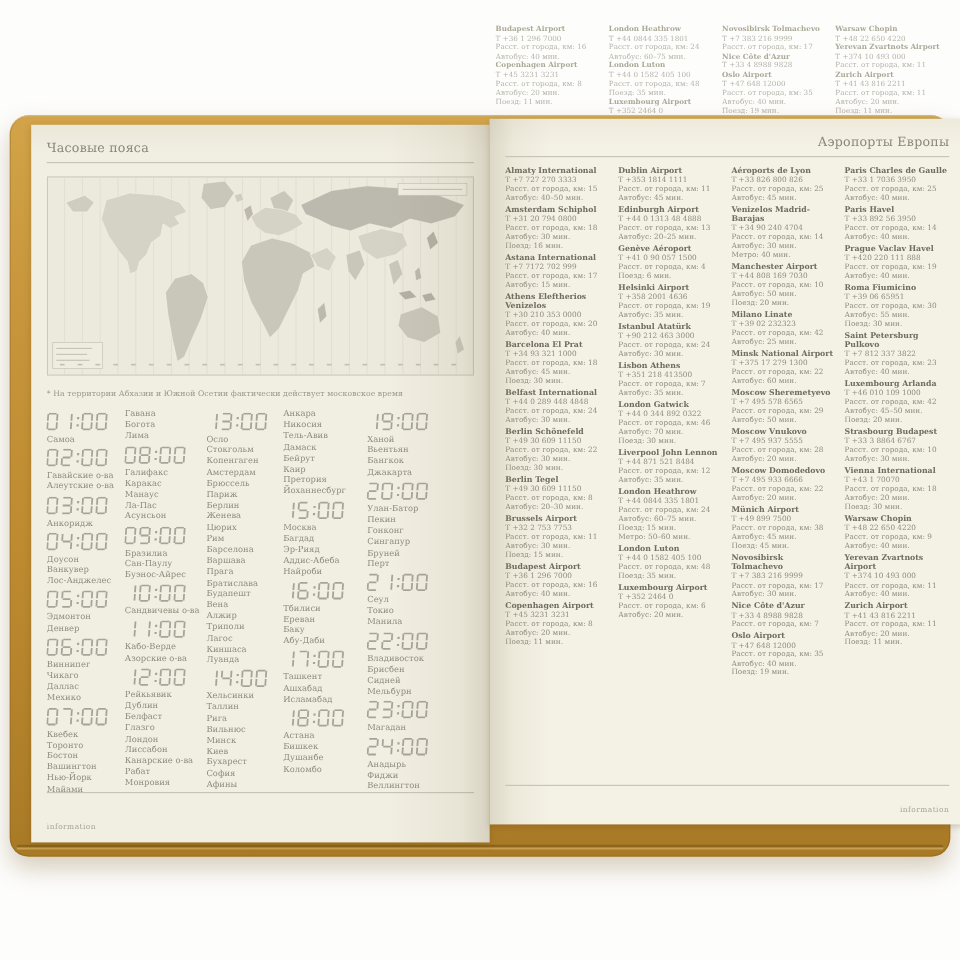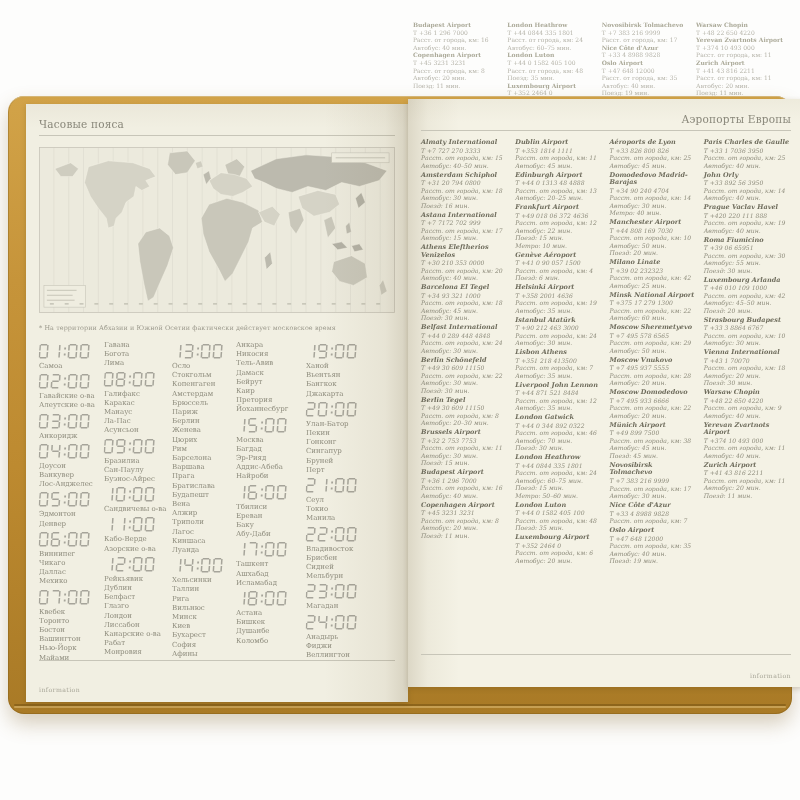--- a/index.html
+++ b/index.html
@@ -50,21 +50,21 @@
 
   .bottom-rule{position:absolute;left:13px;right:13px;border:none;border-top:1px solid #c7c5b8;}
   .page.left .bottom-rule{bottom:33px;}
   .page.right .bottom-rule{bottom:24px;}
   .info-label{position:absolute;font-size:6.2px;color:#a6a496;letter-spacing:.4px;}
   .info-label.l{left:13px;bottom:9px;}
   .info-label.r{right:13px;bottom:8px;}
 
   
   .ap-grid{display:grid;grid-template-columns:repeat(4,1fr);column-gap:7px;margin-top:8px;}
-  .ap-entry{margin-bottom:2.6px;font-style:italic;}
+  .ap-entry{margin-bottom:2.6px;}
   .ap-name{font-size:6.5px;line-height:7.6px;font-weight:700;color:#6f6d5d;}
   .ap-line{font-size:6.1px;line-height:7.45px;color:#8e8c7c;white-space:nowrap;}
 </style>
 </head>
 <body>
 
 <div class="scene">
 
   <div class="ghost">
       <div class="g-col">
@@ -1018,21 +1018,21 @@
               <div class="ap-line">Расст. от города, км: 17</div>
               <div class="ap-line">Автобус: 15 мин.</div>
             </div>
             <div class="ap-entry">
               <div class="ap-name">Athens Eleftherios Venizelos</div>
               <div class="ap-line">T +30 210 353 0000</div>
               <div class="ap-line">Расст. от города, км: 20</div>
               <div class="ap-line">Автобус: 40 мин.</div>
             </div>
             <div class="ap-entry">
-              <div class="ap-name">Barcelona El Tegel</div>
+              <div class="ap-name">Barcelona El Prat</div>
               <div class="ap-line">T +34 93 321 1000</div>
               <div class="ap-line">Расст. от города, км: 18</div>
               <div class="ap-line">Автобус: 45 мин.</div>
               <div class="ap-line">Поезд: 30 мин.</div>
             </div>
             <div class="ap-entry">
               <div class="ap-name">Belfast International</div>
               <div class="ap-line">T +44 0 289 448 4848</div>
               <div class="ap-line">Расст. от города, км: 24</div>
               <div class="ap-line">Автобус: 30 мин.</div>
@@ -1078,28 +1078,20 @@
               <div class="ap-line">Расст. от города, км: 11</div>
               <div class="ap-line">Автобус: 45 мин.</div>
             </div>
             <div class="ap-entry">
               <div class="ap-name">Edinburgh Airport</div>
               <div class="ap-line">T +44 0 1313 48 4888</div>
               <div class="ap-line">Расст. от города, км: 13</div>
               <div class="ap-line">Автобус: 20–25 мин.</div>
             </div>
             <div class="ap-entry">
-              <div class="ap-name">Frankfurt Airport</div>
-              <div class="ap-line">T +49 018 06 372 4636</div>
-              <div class="ap-line">Расст. от города, км: 12</div>
-              <div class="ap-line">Автобус: 22 мин.</div>
-              <div class="ap-line">Поезд: 15 мин.</div>
-              <div class="ap-line">Метро: 10 мин.</div>
-            </div>
-            <div class="ap-entry">
               <div class="ap-name">Genève Aéroport</div>
               <div class="ap-line">T +41 0 90 057 1500</div>
               <div class="ap-line">Расст. от города, км: 4</div>
               <div class="ap-line">Поезд: 6 мин.</div>
             </div>
             <div class="ap-entry">
               <div class="ap-name">Helsinki Airport</div>
               <div class="ap-line">T +358 2001 4636</div>
               <div class="ap-line">Расст. от города, км: 19</div>
               <div class="ap-line">Автобус: 35 мин.</div>
@@ -1107,34 +1099,34 @@
             <div class="ap-entry">
               <div class="ap-name">Istanbul Atatürk</div>
               <div class="ap-line">T +90 212 463 3000</div>
               <div class="ap-line">Расст. от города, км: 24</div>
               <div class="ap-line">Автобус: 30 мин.</div>
             </div>
             <div class="ap-entry">
               <div class="ap-name">Lisbon Athens</div>
               <div class="ap-line">T +351 218 413500</div>
               <div class="ap-line">Расст. от города, км: 7</div>
-              <div class="ap-line">Автобус: 35 мин.</div>
-            </div>
-            <div class="ap-entry">
-              <div class="ap-name">Liverpool John Lennon</div>
-              <div class="ap-line">T +44 871 521 8484</div>
-              <div class="ap-line">Расст. от города, км: 12</div>
               <div class="ap-line">Автобус: 35 мин.</div>
             </div>
             <div class="ap-entry">
               <div class="ap-name">London Gatwick</div>
               <div class="ap-line">T +44 0 344 892 0322</div>
               <div class="ap-line">Расст. от города, км: 46</div>
               <div class="ap-line">Автобус: 70 мин.</div>
               <div class="ap-line">Поезд: 30 мин.</div>
+            </div>
+            <div class="ap-entry">
+              <div class="ap-name">Liverpool John Lennon</div>
+              <div class="ap-line">T +44 871 521 8484</div>
+              <div class="ap-line">Расст. от города, км: 12</div>
+              <div class="ap-line">Автобус: 35 мин.</div>
             </div>
             <div class="ap-entry">
               <div class="ap-name">London Heathrow</div>
               <div class="ap-line">T +44 0844 335 1801</div>
               <div class="ap-line">Расст. от города, км: 24</div>
               <div class="ap-line">Автобус: 60–75 мин.</div>
               <div class="ap-line">Поезд: 15 мин.</div>
               <div class="ap-line">Метро: 50–60 мин.</div>
             </div>
             <div class="ap-entry">
@@ -1151,21 +1143,21 @@
             </div>
           </div>
           <div class="ap-col">
             <div class="ap-entry">
               <div class="ap-name">Aéroports de Lyon</div>
               <div class="ap-line">T +33 826 800 826</div>
               <div class="ap-line">Расст. от города, км: 25</div>
               <div class="ap-line">Автобус: 45 мин.</div>
             </div>
             <div class="ap-entry">
-              <div class="ap-name">Domodedovo Madrid-Barajas</div>
+              <div class="ap-name">Venizelos Madrid-Barajas</div>
               <div class="ap-line">T +34 90 240 4704</div>
               <div class="ap-line">Расст. от города, км: 14</div>
               <div class="ap-line">Автобус: 30 мин.</div>
               <div class="ap-line">Метро: 40 мин.</div>
             </div>
             <div class="ap-entry">
               <div class="ap-name">Manchester Airport</div>
               <div class="ap-line">T +44 808 169 7030</div>
               <div class="ap-line">Расст. от города, км: 10</div>
               <div class="ap-line">Автобус: 50 мин.</div>
@@ -1228,39 +1220,45 @@
             </div>
           </div>
           <div class="ap-col">
             <div class="ap-entry">
               <div class="ap-name">Paris Charles de Gaulle</div>
               <div class="ap-line">T +33 1 7036 3950</div>
               <div class="ap-line">Расст. от города, км: 25</div>
               <div class="ap-line">Автобус: 40 мин.</div>
             </div>
             <div class="ap-entry">
-              <div class="ap-name">John Orly</div>
+              <div class="ap-name">Paris Havel</div>
               <div class="ap-line">T +33 892 56 3950</div>
               <div class="ap-line">Расст. от города, км: 14</div>
               <div class="ap-line">Автобус: 40 мин.</div>
             </div>
             <div class="ap-entry">
               <div class="ap-name">Prague Vaclav Havel</div>
               <div class="ap-line">T +420 220 111 888</div>
               <div class="ap-line">Расст. от города, км: 19</div>
               <div class="ap-line">Автобус: 40 мин.</div>
             </div>
             <div class="ap-entry">
               <div class="ap-name">Roma Fiumicino</div>
               <div class="ap-line">T +39 06 65951</div>
               <div class="ap-line">Расст. от города, км: 30</div>
               <div class="ap-line">Автобус: 55 мин.</div>
               <div class="ap-line">Поезд: 30 мин.</div>
             </div>
             <div class="ap-entry">
+              <div class="ap-name">Saint Petersburg Pulkovo</div>
+              <div class="ap-line">T +7 812 337 3822</div>
+              <div class="ap-line">Расст. от города, км: 23</div>
+              <div class="ap-line">Автобус: 40 мин.</div>
+            </div>
+            <div class="ap-entry">
               <div class="ap-name">Luxembourg Arlanda</div>
               <div class="ap-line">T +46 010 109 1000</div>
               <div class="ap-line">Расст. от города, км: 42</div>
               <div class="ap-line">Автобус: 45–50 мин.</div>
               <div class="ap-line">Поезд: 20 мин.</div>
             </div>
             <div class="ap-entry">
               <div class="ap-name">Strasbourg Budapest</div>
               <div class="ap-line">T +33 3 8864 6767</div>
               <div class="ap-line">Расст. от города, км: 10</div>

